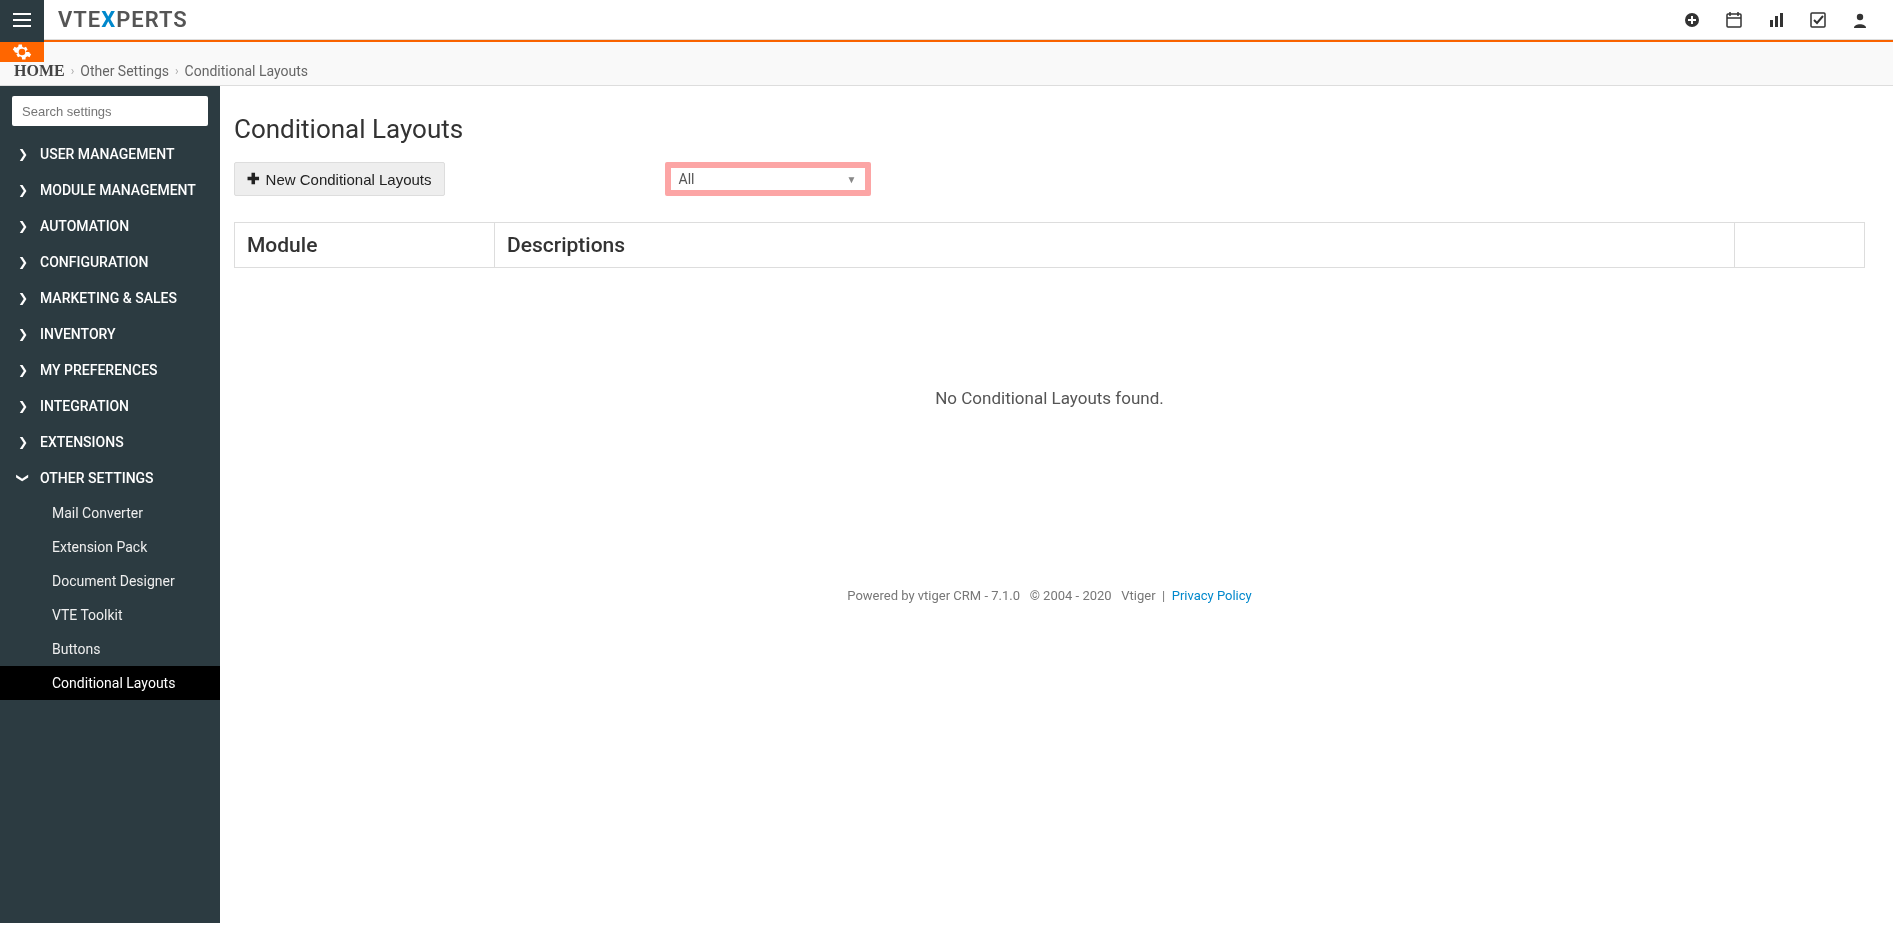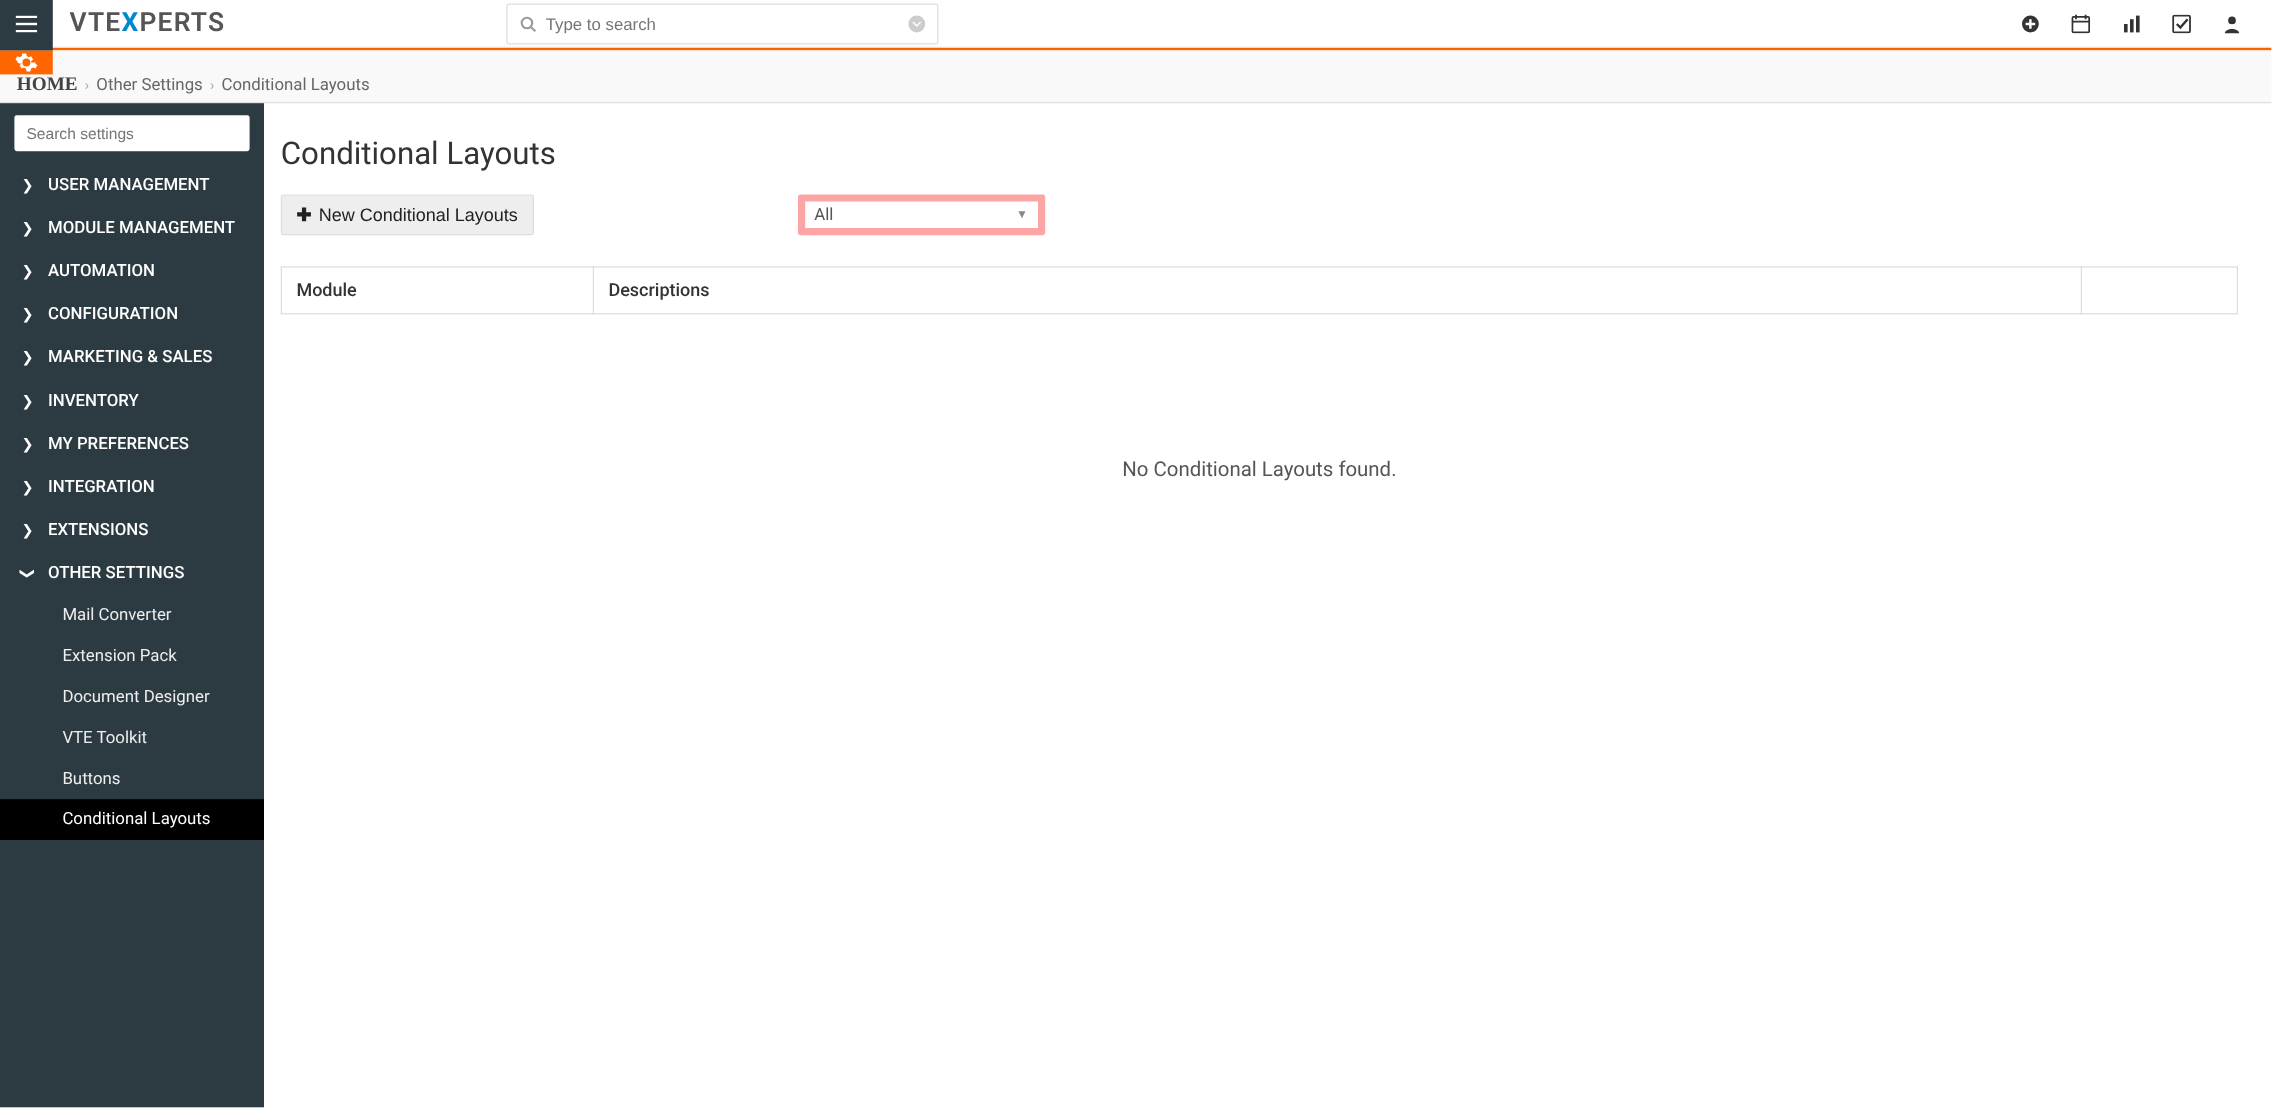--- a/index.html
+++ b/index.html
@@ -42,21 +42,21 @@
 
 .main { flex: 1; padding: 20px 28px 0 14px; }
 .page-title { font-size: 26px; font-weight: 400; color: #333; margin: 8px 0 18px 0; }
 .toolbar-row { display: flex; align-items: center; gap: 220px; margin-bottom: 26px; }
 .add-btn { background: #eee; border: 1px solid #ddd; border-radius: 2px; padding: 7px 12px; font-size: 15px; color: #222; cursor: pointer; display: flex; align-items: center; gap: 6px; }
 .add-btn .plus { font-weight: bold; }
 .select-wrap { width: 206px; height: 34px; border: 6px solid #fca5a5; border-radius: 2px; display: flex; align-items: center; padding: 0 8px; background: #fff; font-size:14px; color:#555; justify-content: space-between; cursor:pointer;}
 .select-wrap .arrow { font-size: 10px; color: #888; }
 
 .data-table { width: 100%; border: 1px solid #ddd; border-collapse: collapse; }
-.data-table th { text-align: left; padding: 10px 12px; border: 1px solid #ddd; font-weight: 500; color: #333; background: #fff; font-size: 15px;}
+.data-table th { text-align: left; padding: 10px 12px; border: 1px solid #ddd; font-weight: 500; color: #333; background: #fff; font-size: 21px;}
 .data-table th.col-module { width: 260px; }
 .data-table th.col-actions { width: 130px; }
 
 .empty-msg { text-align: center; color: #555; font-size: 17px; margin-top: 120px; }
 
 .footer { text-align: center; color: #777; font-size: 13px; margin-top: 180px; padding-bottom: 20px; }
 .footer a { color: #777; text-decoration: none; }
 .footer .privacy { color: #0088cc; }
 
 svg { display: block; }
@@ -69,34 +69,20 @@
     <svg width="18" height="14" viewBox="0 0 18 14">
         <rect width="18" height="2" fill="#fff"></rect>
         <rect y="6" width="18" height="2" fill="#fff"></rect>
         <rect y="12" width="18" height="2" fill="#fff"></rect>
       </svg>
   </div>
   <div class="logo-wrap">
     <span class="logo">
       <span>VTE</span><span class="x">X</span><span>PERTS</span>
     </span>
-  </div>
-  <div class="search-wrap">
-    <div class="search-box">
-      <svg width="14" height="14" viewBox="0 0 16 16">
-          <circle cx="7" cy="7" r="5" stroke="#999" stroke-width="2" fill="none"></circle>
-          <line x1="11" y1="11" x2="15" y2="15" stroke="#999" stroke-width="2"></line>
-        </svg>
-      <input type="text" placeholder="Type to search" style="">
-      <span class="chev">
-        <svg width="8" height="8" viewBox="0 0 10 10">
-            <path d="M1 3 L5 7 L9 3" stroke="#fff" stroke-width="1.5" fill="none"></path>
-          </svg>
-      </span>
-    </div>
   </div>
   <div class="top-right">
     <div class="icon-btn">
       <svg width="16" height="16" viewBox="0 0 16 16">
           <circle cx="8" cy="8" r="7" fill="#333"></circle>
           <line x1="8" y1="4" x2="8" y2="12" stroke="#fff" stroke-width="2"></line>
           <line x1="4" y1="8" x2="12" y2="8" stroke="#fff" stroke-width="2"></line>
         </svg>
     </div>
     <div class="icon-btn">
@@ -220,14 +206,21 @@
         <tr>
           <th class="col-module">Module</th>
           <th>Descriptions</th>
           <th class="col-actions"></th>
         </tr>
       </thead>
     </table>
 
     <div class="empty-msg">No Conditional Layouts found.</div>
 
+    <div class="footer">
+      <span>Powered by vtiger CRM - 7.1.0</span>
+      &nbsp;&nbsp;<span>© 2004 - 2020</span>
+      &nbsp;&nbsp;<a href="#">Vtiger</a>
+      &nbsp;<span>|</span>&nbsp;
+      <a href="#" class="privacy">Privacy Policy</a>
+    </div>
   </div>
 </div>
 
 </body></html>

